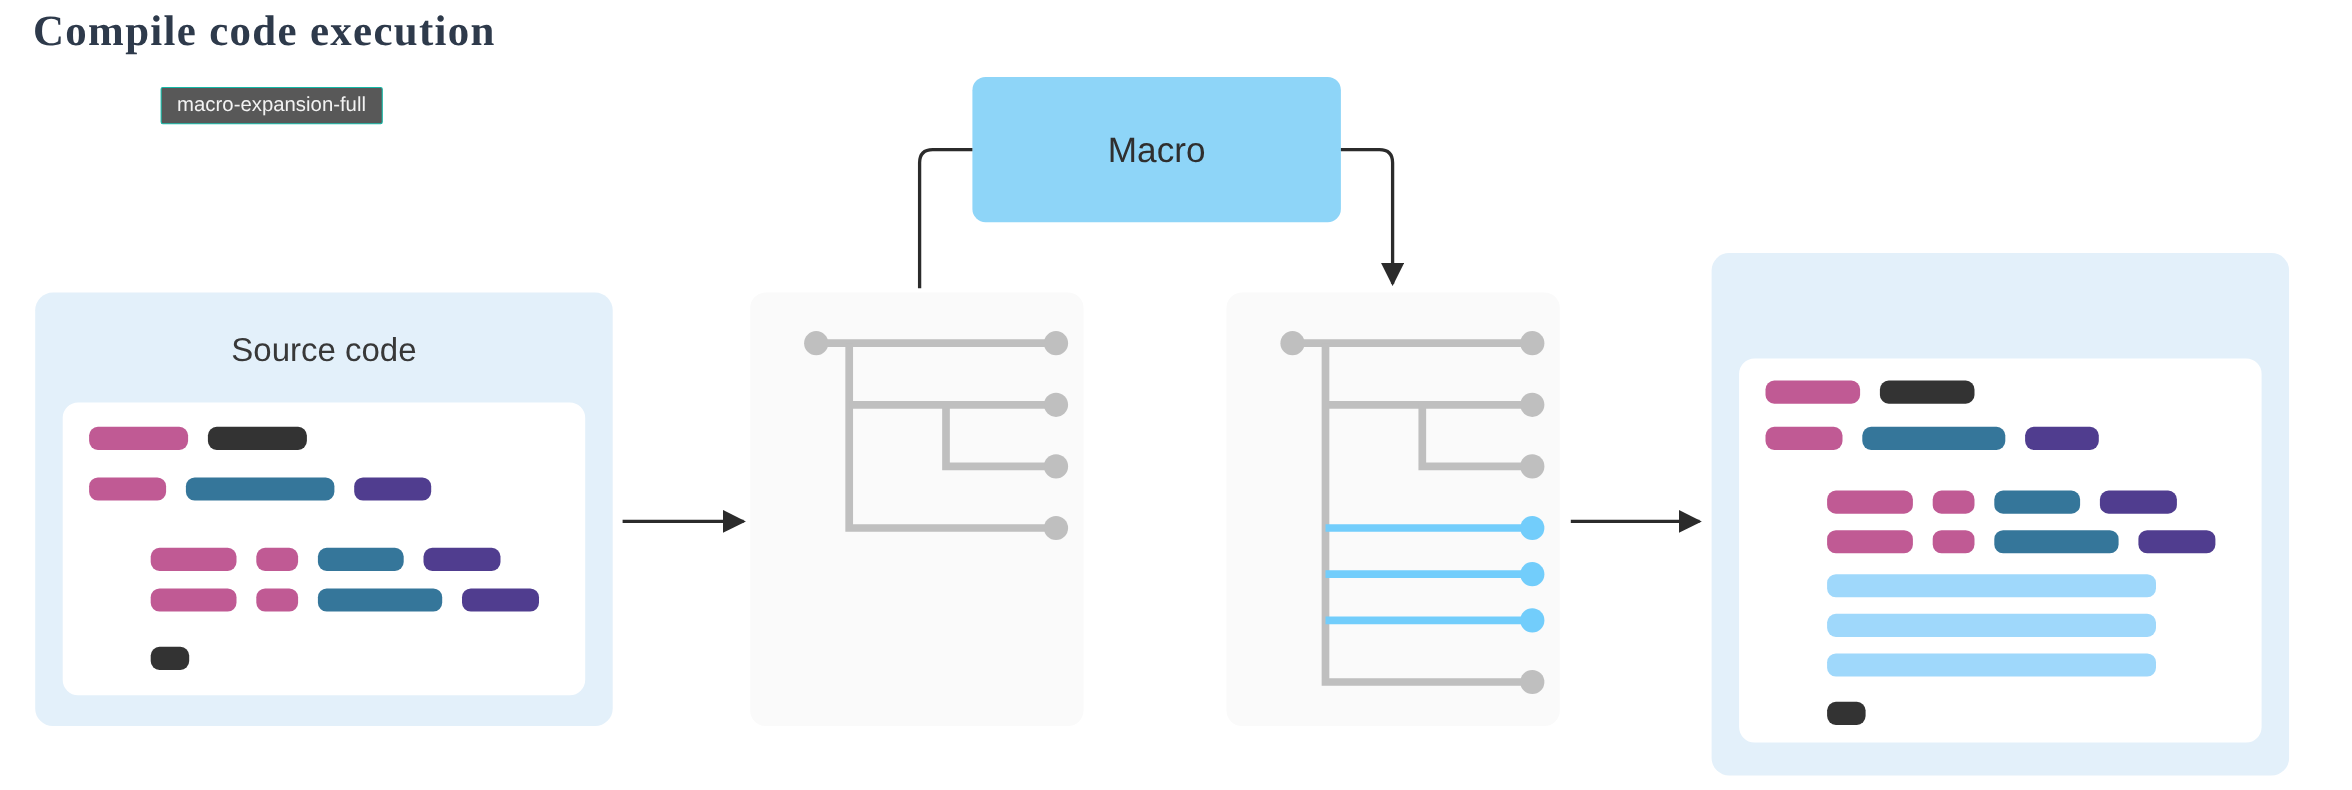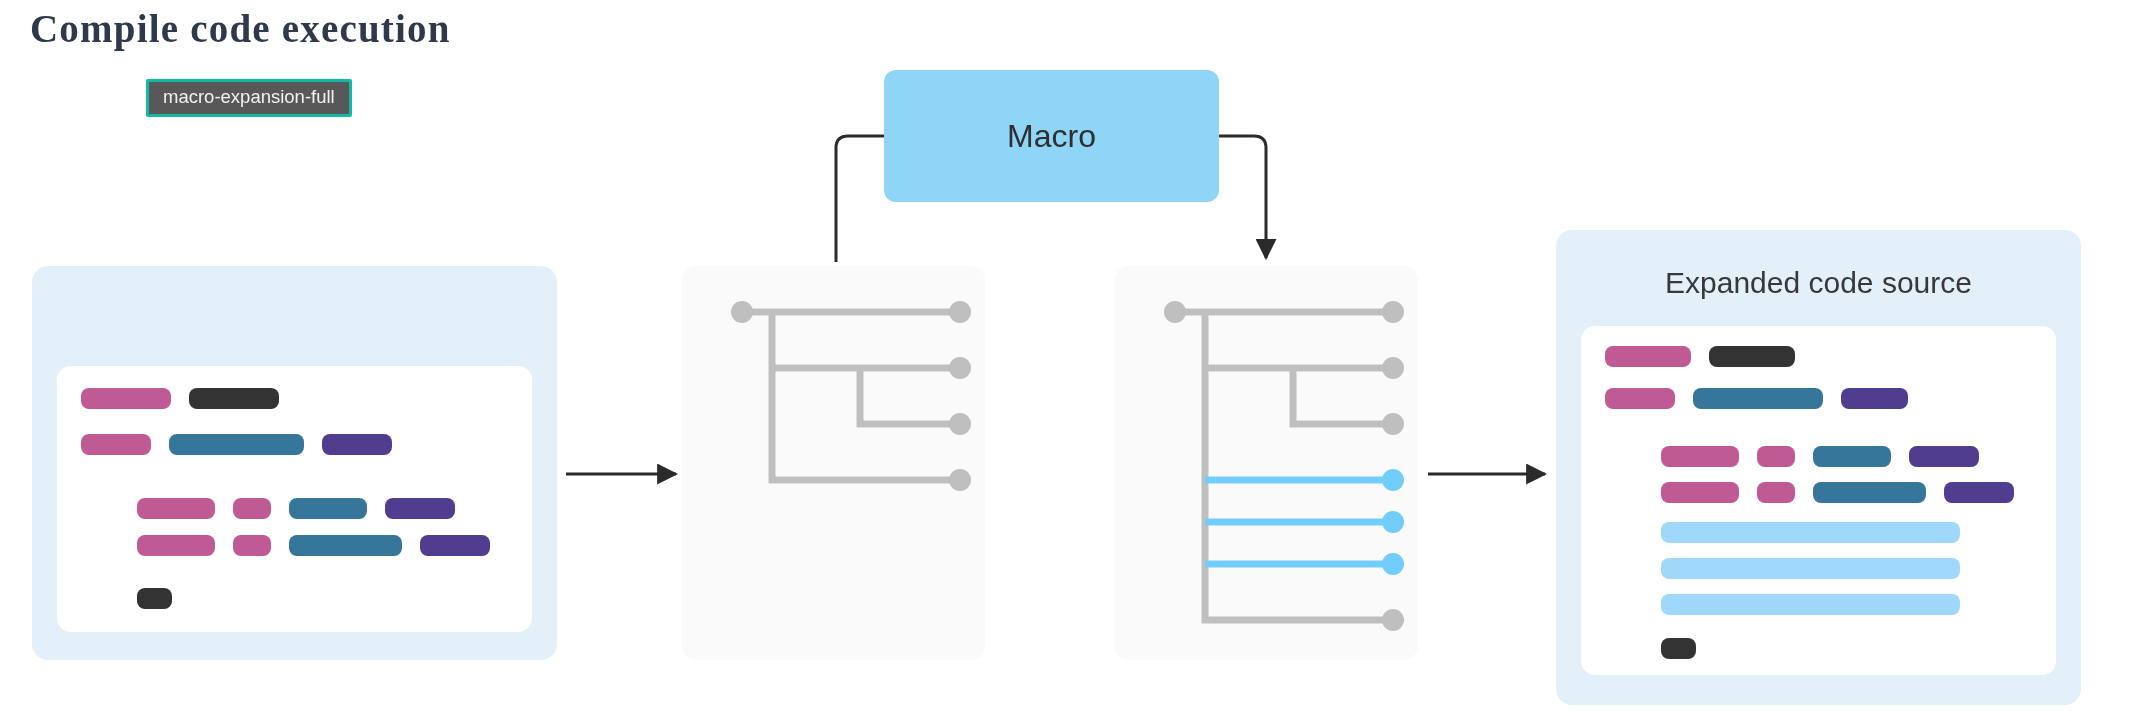--- a/index.html
+++ b/index.html
@@ -27,21 +27,21 @@
     color: #2e3a4b;
     white-space: nowrap;
   }
 
   
   #tooltip-badge {
     position: absolute;
     left: 146px;
     top: 79px;
     background: #585858;
-    border: 3px solid #14b8a6;
+    border: 1px solid #14b8a6;
     color: #f2f2f2;
     font-size: 18.5px;
     padding: 6px 14px 7px 14px;
     border-radius: 2px;
     white-space: nowrap;
     line-height: 1;
   }
 
   
   .code-panel {
@@ -112,20 +112,21 @@
 
 <div id="tooltip-badge">macro-expansion-full</div>
 
 <div id="macro-box">
   <div>
     <span>Macro</span><br>
   </div>
 </div>
 
 <div class="code-panel" id="source-panel" style="left:32px; top:266px; width:525px; height:394px;">
+  <div class="code-panel-title" style="top:36px;">Source code</div>
   <div class="code-inner" id="source-inner" style="left:25px; top:100px; right:25px; bottom:28px;">
       <div class="bar" style="left: 24px; top: 22px; width: 90px; background: rgb(192, 90, 148);"></div>
       <div class="bar" style="left: 132px; top: 22px; width: 90px; background: rgb(51, 51, 51);"></div>
       <div class="bar" style="left: 24px; top: 68px; width: 70px; background: rgb(192, 90, 148);"></div>
       <div class="bar" style="left: 112px; top: 68px; width: 135px; background: rgb(53, 118, 154);"></div>
       <div class="bar" style="left: 265px; top: 68px; width: 70px; background: rgb(80, 61, 143);"></div>
       <div class="bar" style="left: 80px; top: 132px; width: 78px; background: rgb(192, 90, 148);"></div>
       <div class="bar" style="left: 176px; top: 132px; width: 38px; background: rgb(192, 90, 148);"></div>
       <div class="bar" style="left: 232px; top: 132px; width: 78px; background: rgb(53, 118, 154);"></div>
       <div class="bar" style="left: 328px; top: 132px; width: 70px; background: rgb(80, 61, 143);"></div>
@@ -135,21 +136,20 @@
       <div class="bar" style="left: 363px; top: 169px; width: 70px; background: rgb(80, 61, 143);"></div>
       <div class="bar" style="left: 80px; top: 222px; width: 35px; background: rgb(51, 51, 51);"></div>
     </div>
 </div>
 
 <div class="ast-panel" id="ast-before-panel" style="left:682px; top:266px; width:303px; height:394px;"></div>
 
 <div class="ast-panel" id="ast-after-panel" style="left:1115px; top:266px; width:303px; height:394px;"></div>
 
 <div class="code-panel" id="expanded-panel" style="left:1556px; top:230px; width:525px; height:475px;">
-  <div class="code-panel-title" style="top:36px;">Expanded code source</div>
   <div class="code-inner" id="expanded-inner" style="left:25px; top:96px; right:25px; bottom:30px;">
       <div class="bar" style="left: 24px; top: 20px; width: 86px; background: rgb(192, 90, 148);"></div>
       <div class="bar" style="left: 128px; top: 20px; width: 86px; background: rgb(51, 51, 51);"></div>
       <div class="bar" style="left: 24px; top: 62px; width: 70px; background: rgb(192, 90, 148);"></div>
       <div class="bar" style="left: 112px; top: 62px; width: 130px; background: rgb(53, 118, 154);"></div>
       <div class="bar" style="left: 260px; top: 62px; width: 67px; background: rgb(80, 61, 143);"></div>
       <div class="bar" style="left: 80px; top: 120px; width: 78px; background: rgb(192, 90, 148);"></div>
       <div class="bar" style="left: 176px; top: 120px; width: 38px; background: rgb(192, 90, 148);"></div>
       <div class="bar" style="left: 232px; top: 120px; width: 78px; background: rgb(53, 118, 154);"></div>
       <div class="bar" style="left: 328px; top: 120px; width: 70px; background: rgb(80, 61, 143);"></div>

